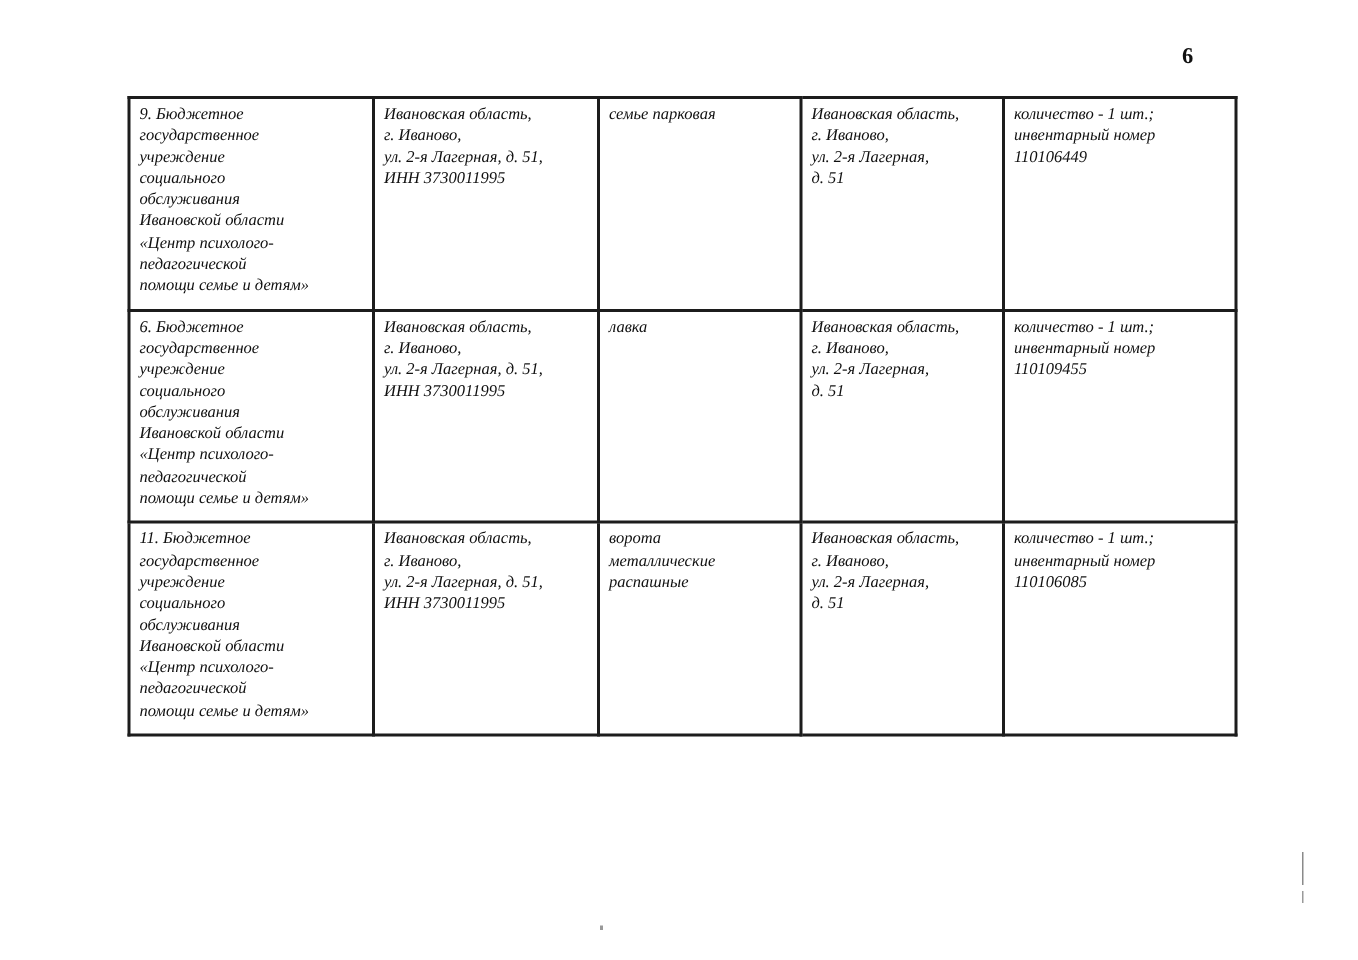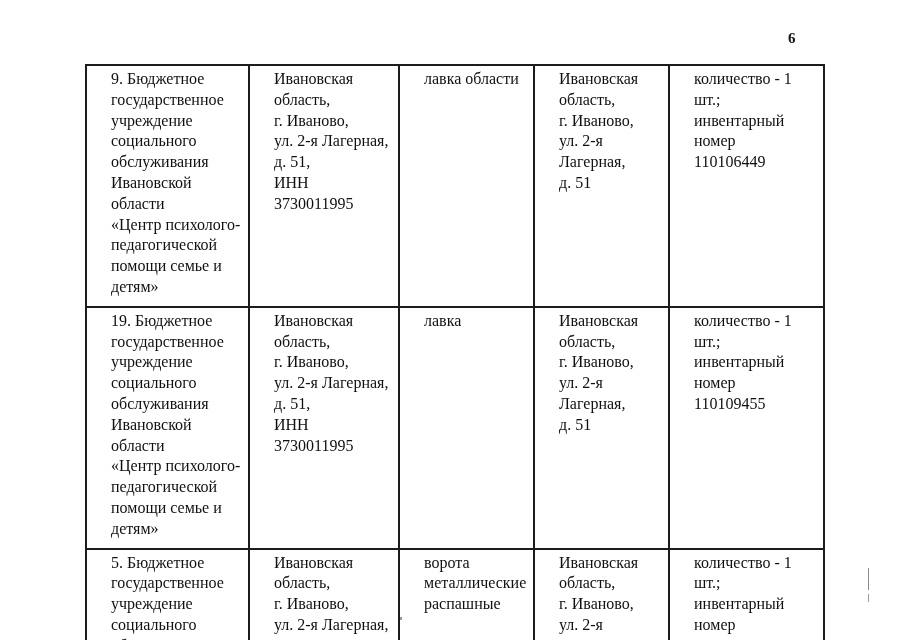--- a/index.html
+++ b/index.html
@@ -28,26 +28,27 @@
     position: absolute;
     top: 64px;
     left: 85px;
     width: 738px;
     border-collapse: collapse;
     table-layout: fixed;
   }
   table.doc-table td {
     border: 2px solid #1c1c1c;
     vertical-align: top;
-    padding: 3px 6px 8px 24px;
-    font-size: 16px;
+    padding: 3px 6px 8px 6px;
+    font-size: 11px;
     line-height: 1.3;
     white-space: pre-line;
     color: #101010;
     word-wrap: break-word;
+    font-style: italic;
   }
   col.c1 { width: 163px; }
   col.c2 { width: 150px; }
   col.c3 { width: 135px; }
   col.c4 { width: 135px; }
   col.c5 { width: 155px; }
   .artifact {
     position: absolute;
     background: #777;
   }
@@ -96,31 +97,31 @@
 социального
 обслуживания
 Ивановской области
 «Центр психолого-
 педагогической
 помощи семье и детям»</td>
         <td>Ивановская область,
 г. Иваново,
 ул. 2-я Лагерная, д. 51,
 ИНН 3730011995</td>
-        <td>лавка области</td>
+        <td>семье парковая</td>
         <td>Ивановская область,
 г. Иваново,
 ул. 2-я Лагерная,
 д. 51</td>
         <td>количество - 1 шт.;
 инвентарный номер
 110106449</td>
       </tr>
       <tr>
-        <td>19. Бюджетное
+        <td>6. Бюджетное
 государственное
 учреждение
 социального
 обслуживания
 Ивановской области
 «Центр психолого-
 педагогической
 помощи семье и детям»</td>
         <td>Ивановская область,
 г. Иваново,
@@ -129,21 +130,21 @@
         <td>лавка</td>
         <td>Ивановская область,
 г. Иваново,
 ул. 2-я Лагерная,
 д. 51</td>
         <td>количество - 1 шт.;
 инвентарный номер
 110109455</td>
       </tr>
       <tr>
-        <td>5. Бюджетное
+        <td>11. Бюджетное
 государственное
 учреждение
 социального
 обслуживания
 Ивановской области
 «Центр психолого-
 педагогической
 помощи семье и детям»</td>
         <td>Ивановская область,
 г. Иваново,

